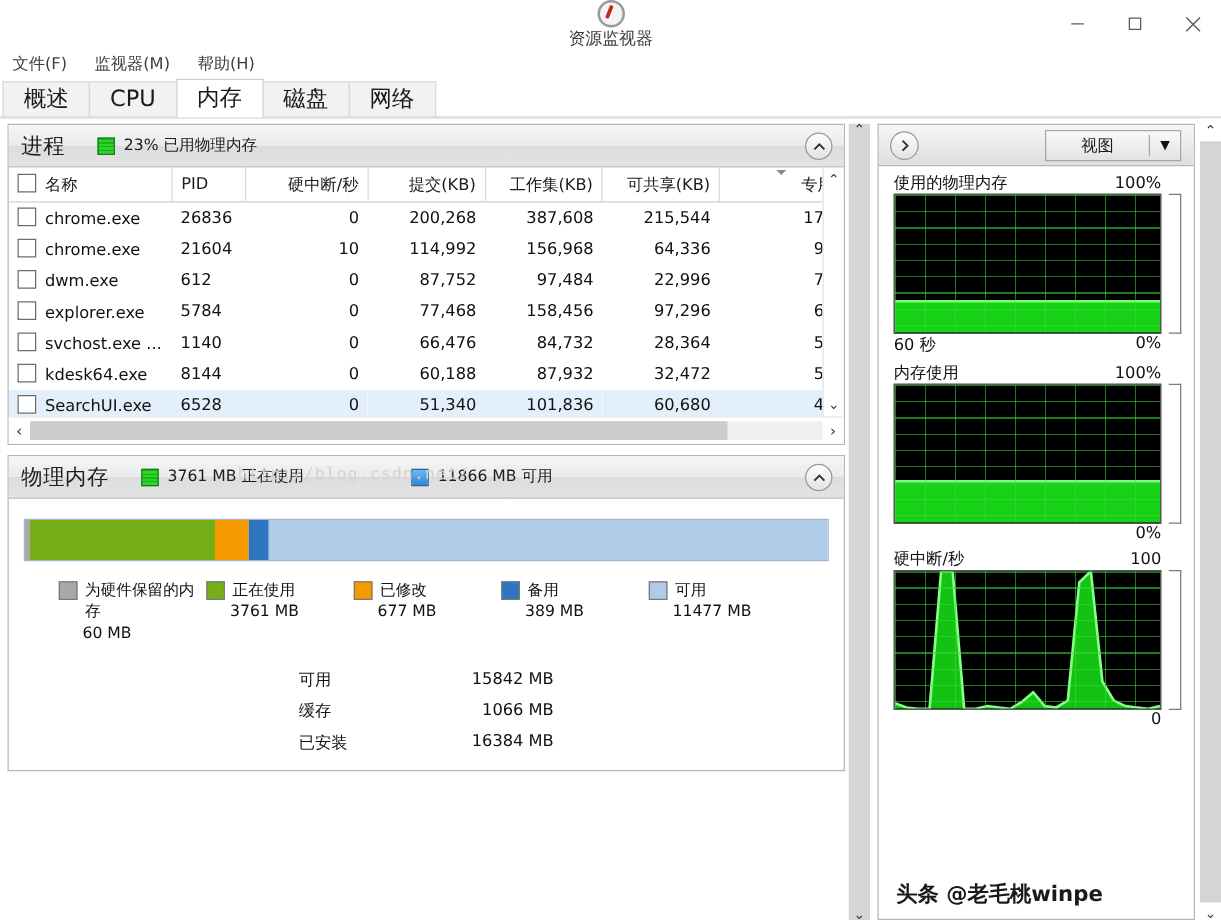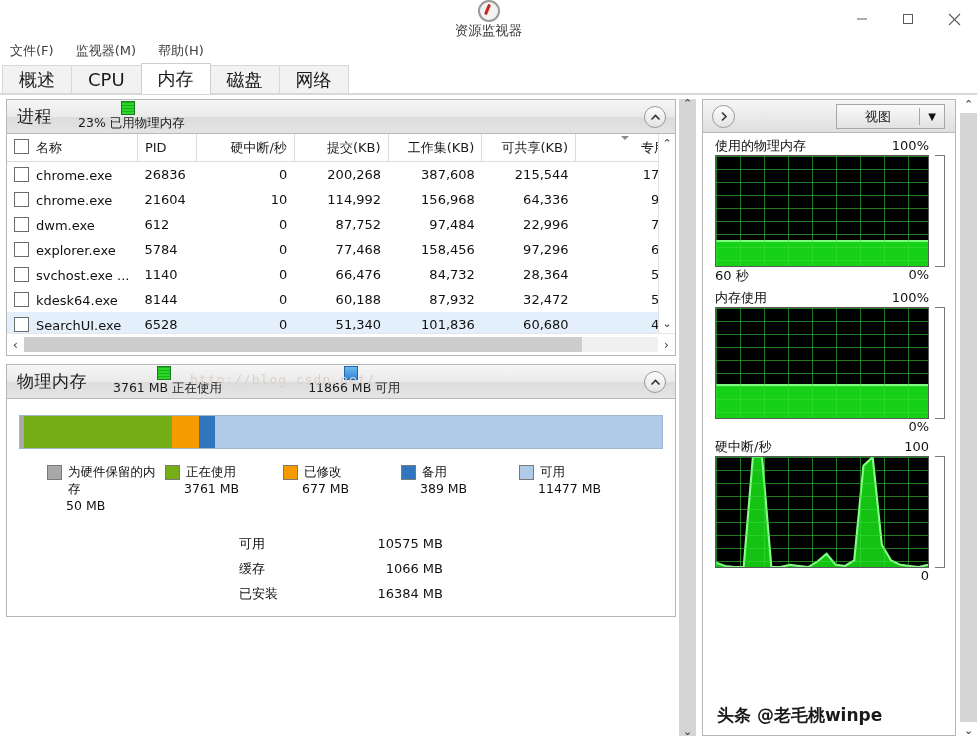--- a/index.html
+++ b/index.html
@@ -36,21 +36,21 @@
   .main{display:flex;height:calc(739px - 38px - 25px - 31px);}
   .leftcol{width:676px;padding:0 0 0 6px;box-sizing:border-box;position:relative;}
   .leftscroll{width:24px;background:#fff;position:relative;border-left:0;}
   .rightcol{flex:1;position:relative;background:#fff;}
   
   .panel{border:1px solid #b6b6b6;background:#fff;margin-top:4px;}
   .panel-head{height:33px;display:flex;align-items:center;position:relative;
      background:linear-gradient(to bottom,#f6f6f6 0%,#eaeaea 50%,#dcdcdc 51%,#e4e4e4 100%);
      border-bottom:1px solid #b9b9b9;}
   .panel-title{font-size:17px;color:#1c1c1c;margin-left:10px;letter-spacing:.5px;}
-  .head-stat{display:flex;align-items:center;font-size:12.5px;color:#1c1c1c;margin-left:26px;flex-direction:column;}
+  .head-stat{display:flex;align-items:center;font-size:12.5px;color:#1c1c1c;margin-left:26px;}
   .sw{width:12px;height:12px;margin-right:7px;border:1px solid #4a4a4a;flex:none;}
   .sw.green{background:
      repeating-linear-gradient(0deg,#2bd52b 0 2px,#17b317 2px 3px),
      repeating-linear-gradient(90deg,#2bd52b 0 2px,#17b317 2px 3px);
      background-color:#21c521;border-color:#1d7a1d;}
   .sw.blue{background:linear-gradient(to bottom,#6fb8f0,#2f86d8);border-color:#2566a8;}
   .collapse-btn{position:absolute;right:9px;top:6px;width:20px;height:20px;border-radius:50%;
      border:1px solid #9a9a9a;background:linear-gradient(to bottom,#fdfdfd,#e3e3e3);
      display:flex;align-items:center;justify-content:center;}
   
@@ -313,21 +313,21 @@
             <div class="seg" style="width: 4.2%; background: rgb(245, 155, 0);"></div>
             <div class="seg" style="width: 2.4%; background: rgb(47, 117, 192);"></div>
             <div class="seg" style="width: 69.7%; background: rgb(175, 203, 232);"></div>
           </div>
         <div class="legend" id="legend">
             <div class="leg">
               <div class="lrow">
                 <span class="box" style="background: rgb(168, 168, 168);"></span>
                 <span>为硬件保留的内存</span>
               </div>
-              <div class="val">50 MB</div>
+              <div class="val">60 MB</div>
             </div>
             <div class="leg">
               <div class="lrow">
                 <span class="box" style="background: rgb(118, 174, 24);"></span>
                 <span>正在使用</span>
               </div>
               <div class="val">3761 MB</div>
             </div>
             <div class="leg">
               <div class="lrow">
@@ -348,21 +348,21 @@
                 <span class="box" style="background: rgb(175, 203, 232);"></span>
                 <span>可用</span>
               </div>
               <div class="val">11477 MB</div>
             </div>
           </div>
         <table class="statstbl">
           <tbody>
               <tr>
             <td class="k">可用</td>
-            <td class="v">10575 MB</td>
+            <td class="v">15842 MB</td>
           </tr>
           <tr>
             <td class="k">缓存</td>
             <td class="v">1066 MB</td>
           </tr>
           <tr>
             <td class="k">已安装</td>
             <td class="v">16384 MB</td>
           </tr>
         </tbody>

